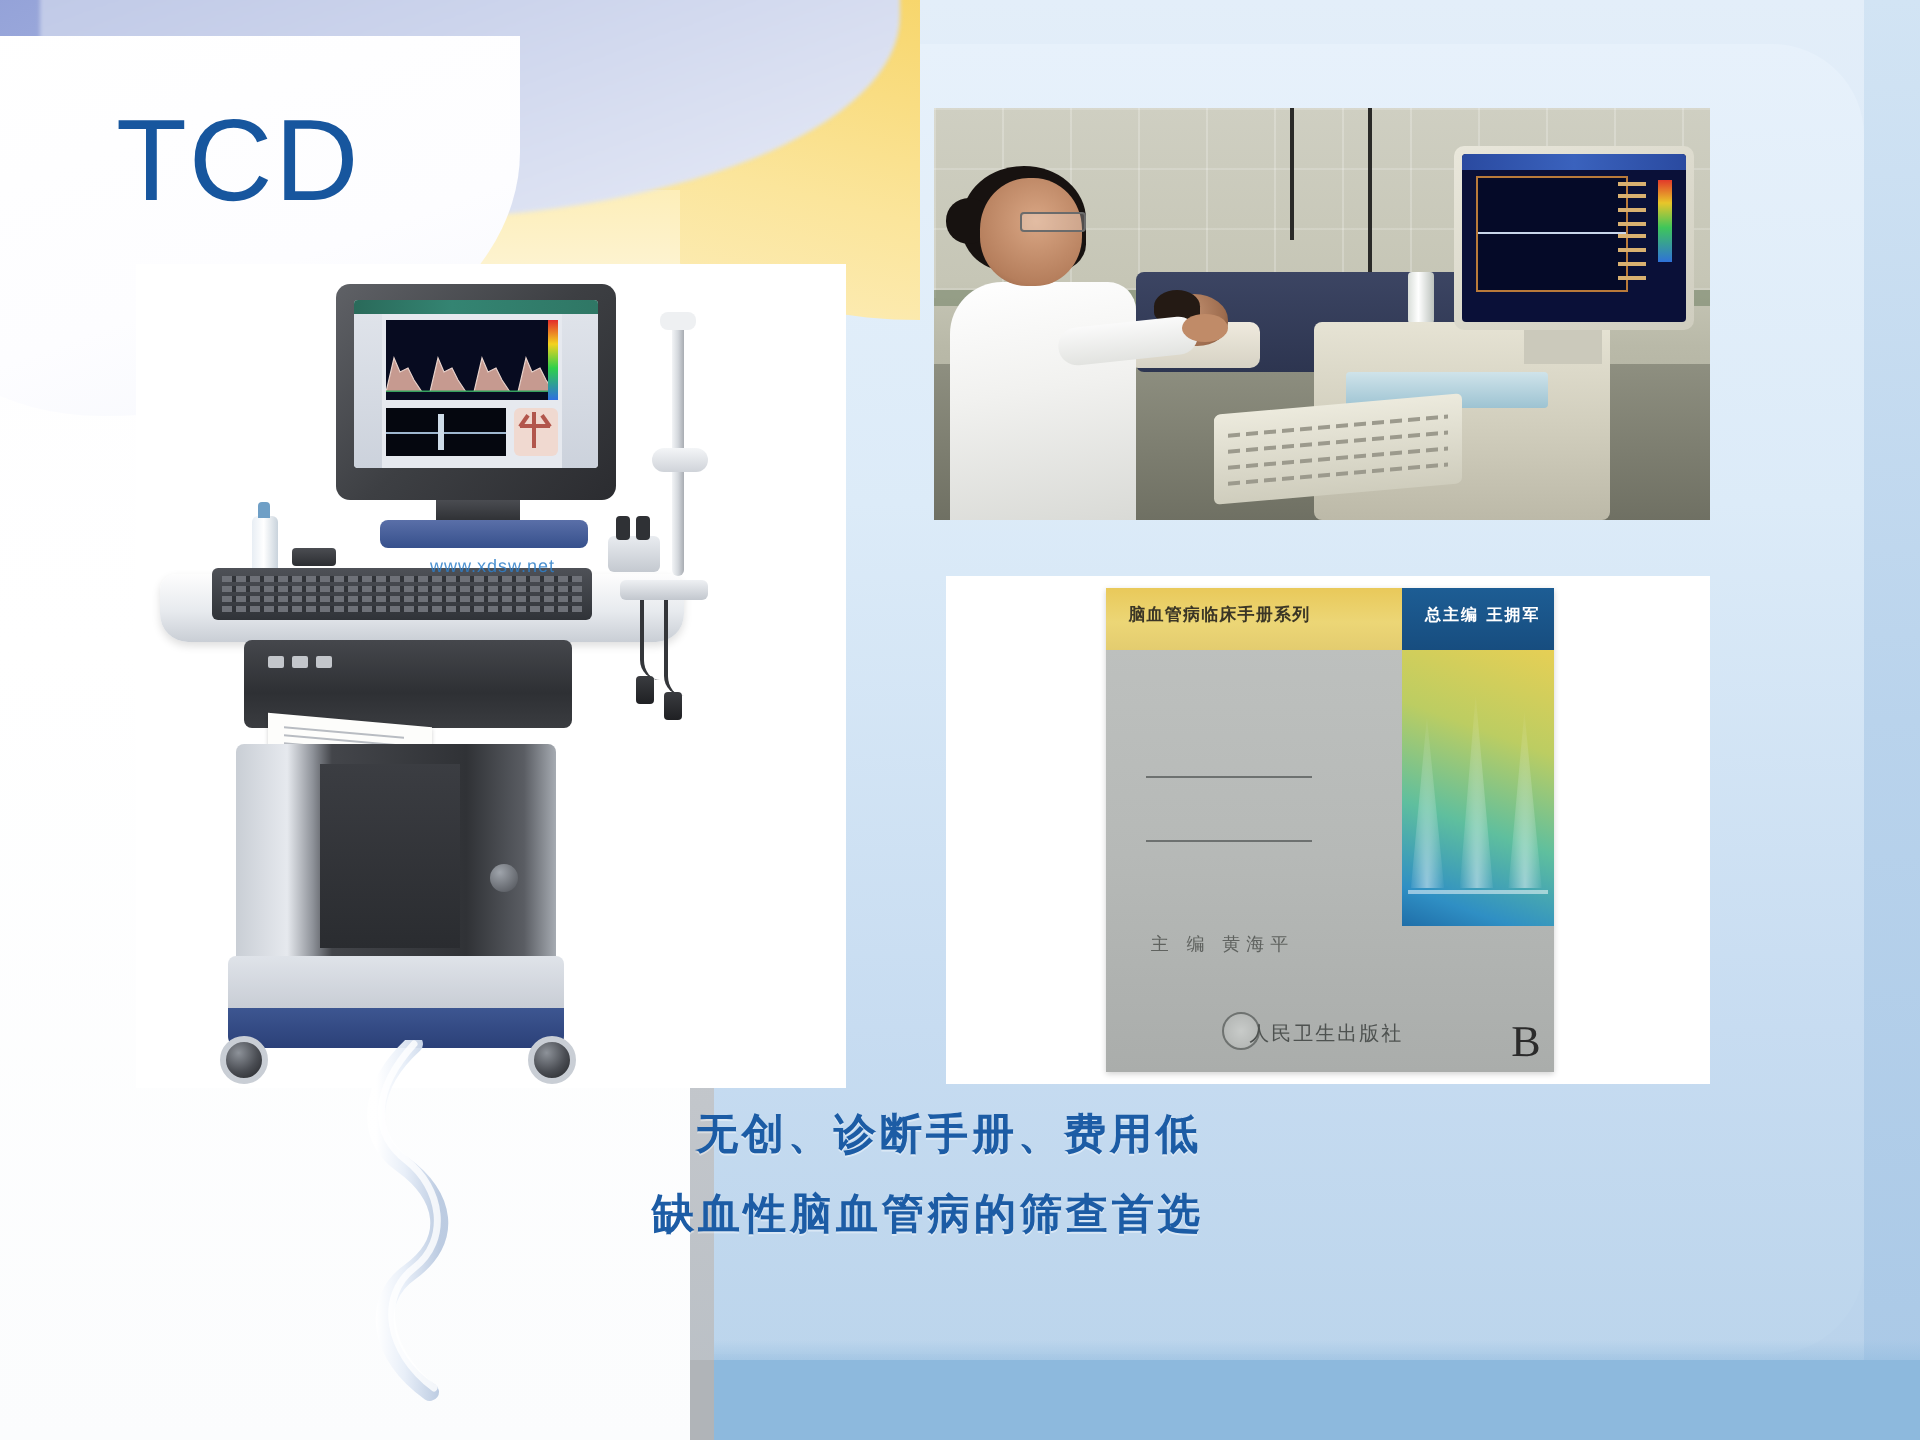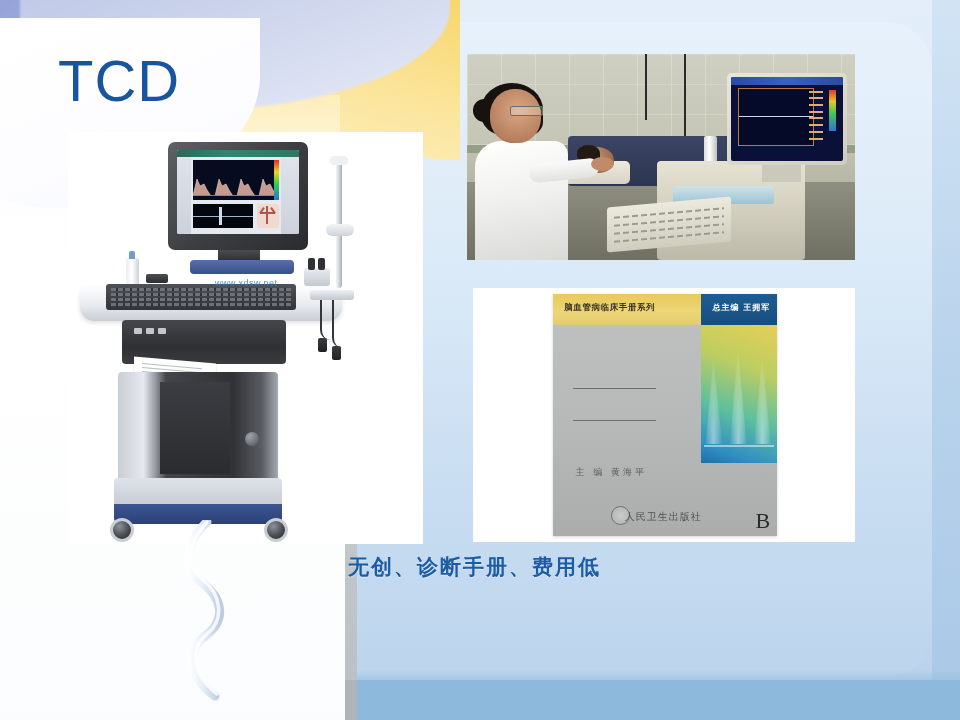--- a/index.html
+++ b/index.html
@@ -841,15 +841,16 @@
         <stop offset="45%" stop-color="#e7eef8"></stop>
         <stop offset="100%" stop-color="#b9c9e0"></stop>
       </linearGradient>
     </defs>
     <path d="M32,2 C10,22 6,48 26,62 C48,78 52,100 30,116 C10,130 14,158 40,176" fill="none" stroke="url(#rg)" stroke-width="9" stroke-linecap="round" opacity="0.95"></path>
     <path d="M32,2 C12,24 10,46 28,60 C46,74 50,100 32,114 C14,128 18,156 42,174" fill="none" stroke="#ffffff" stroke-width="3.5" stroke-linecap="round" opacity="0.8"></path>
   </svg>
 
   <div class="bullets">
     <div class="bullet-line-1">无创、诊断手册、费用低</div>
+    <div class="bullet-line-2">缺血性脑血管病的筛查首选</div>
   </div>
 
 </div>
 
 </body></html>

